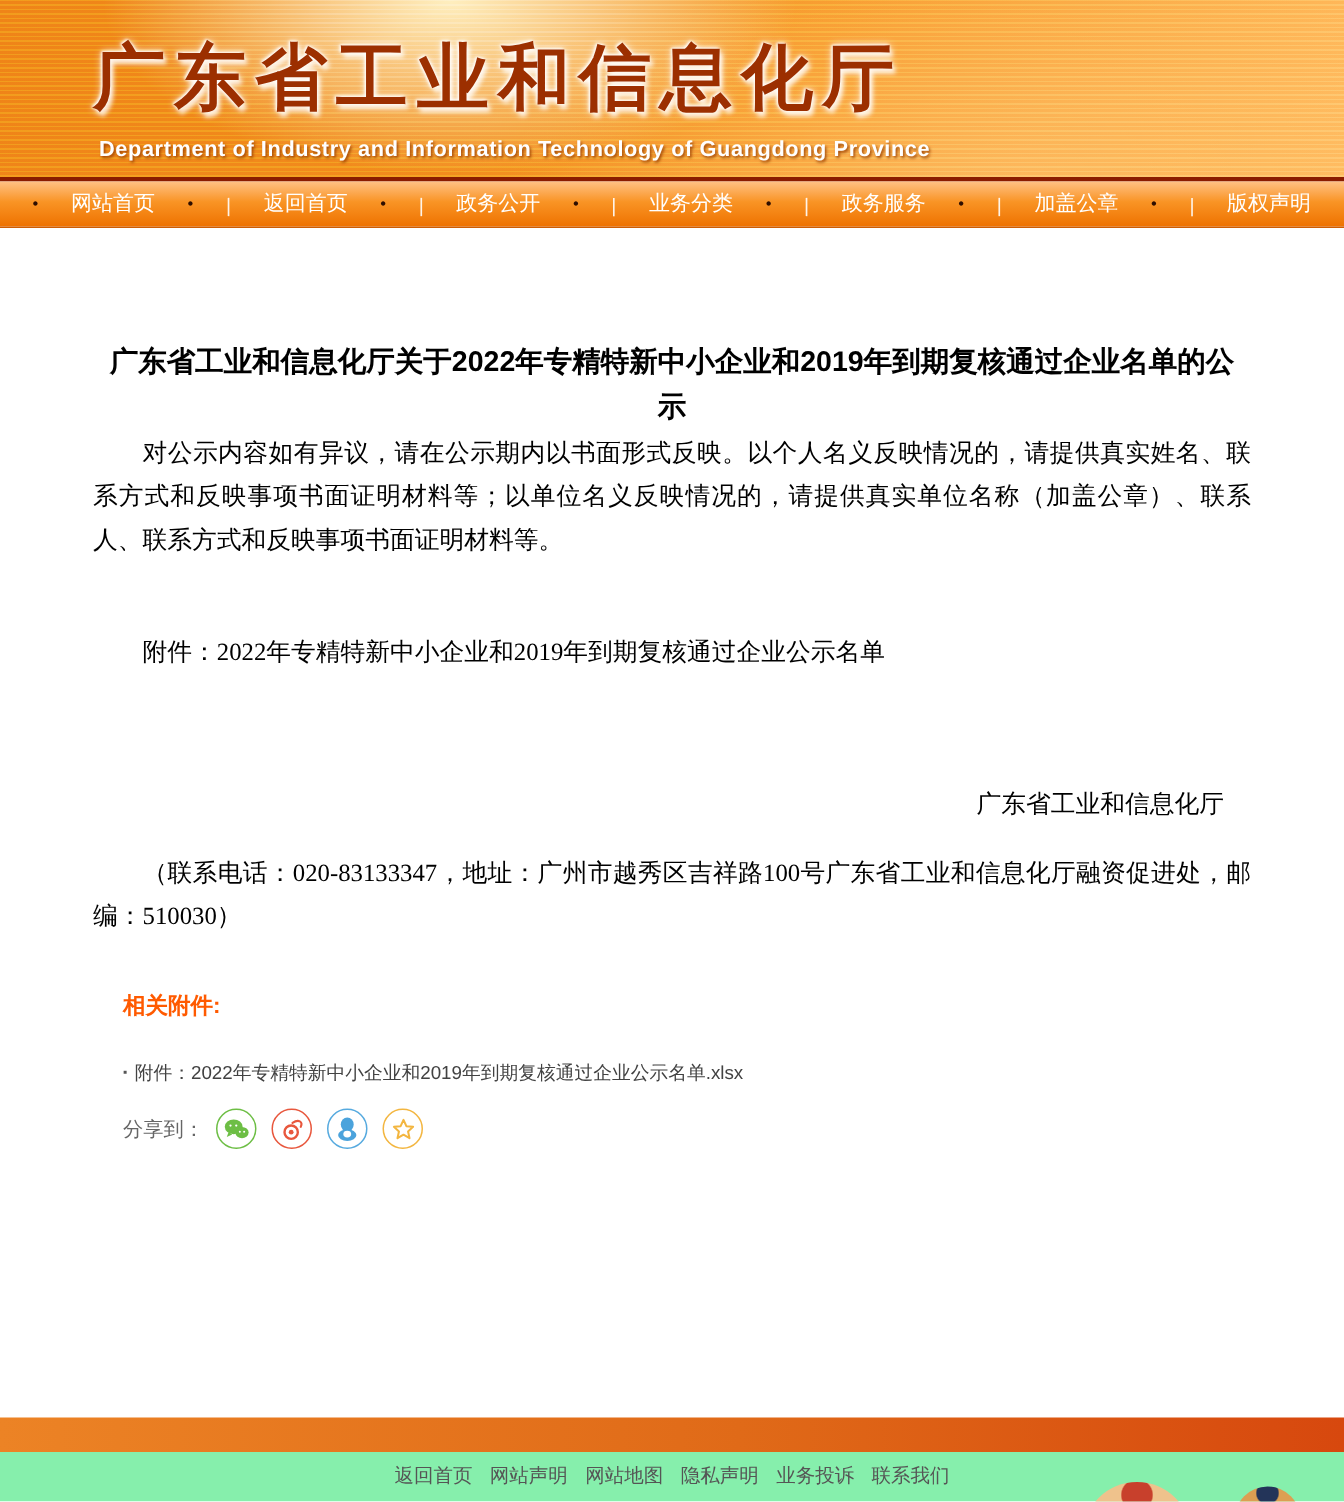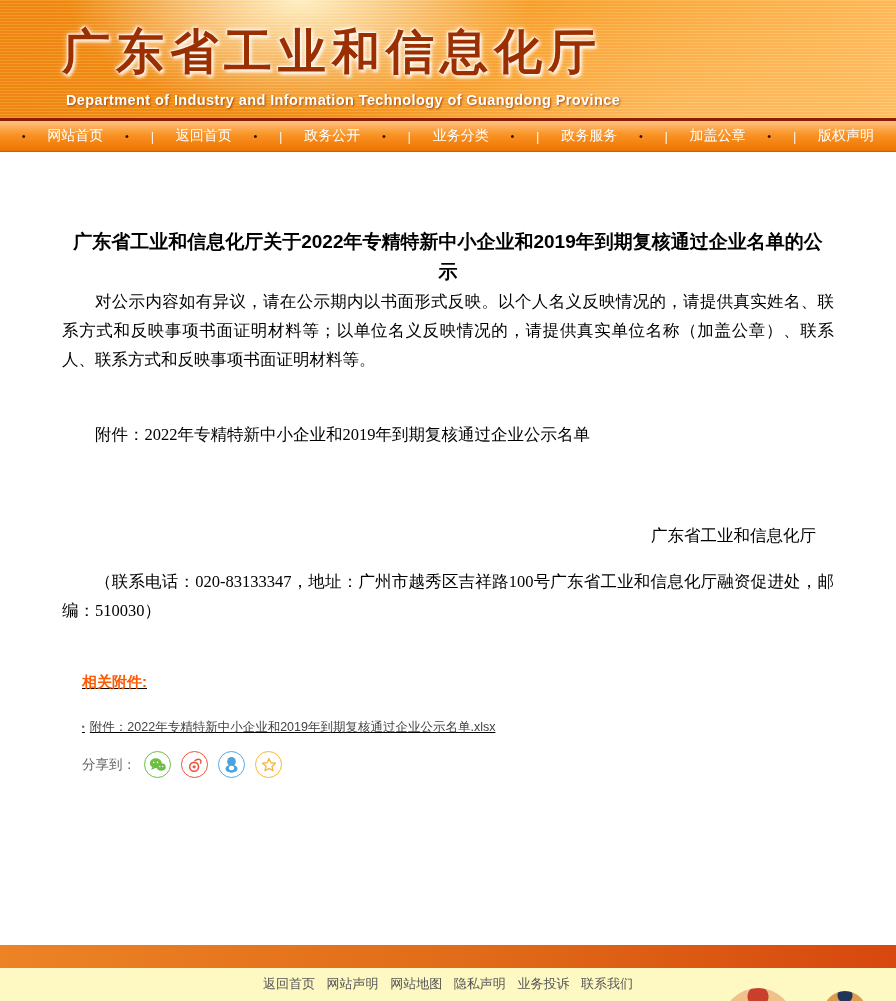--- a/index.html
+++ b/index.html
@@ -57,42 +57,42 @@
   .meta .ctrl { cursor:pointer; }
 
   .body-text { font-size:16.5px; line-height:29px; color:#000; font-family:"Liberation Serif", serif; }
   .para { margin:0; text-indent:2em; text-align:justify; }
   .para-first { margin-top:27px; }
   .attach-line { margin:0; margin-top:46px; text-indent:2em; }
   .signature { margin:0; margin-top:72px; text-align:right; padding-right:18px; }
   .sig-date { margin:0; margin-top:11px; text-align:right; padding-right:52px; }
   .contact { margin:0; margin-top:17px; text-indent:2em; text-align:justify; }
 
-  .related { margin-top:48px; padding-left:20px;text-decoration:underline; }
+  .related { margin-top:36px; padding-left:20px; }
   .related-heading { color:#ff5a00; font-size:15px; font-weight:bold; }
   .related-item { margin-top:27px; font-size:12.5px; color:#424242; cursor:pointer; }
   .bullet-sq { font-size:8px; vertical-align:2px; margin-right:5px; color:#555; }
 
   .share { margin-top:15px; padding-left:20px; display:flex; align-items:center; }
   .share-label { color:#666; font-size:13.5px; margin-right:8px; }
   .share-btn {
     width:27px; height:27px; border-radius:50%; margin-right:10px;
     display:flex; align-items:center; justify-content:center; background:#fff; cursor:pointer;
   }
   .share-btn.wechat { border:1.5px solid #6dbe45; }
   .share-btn.weibo  { border:1.5px solid #e8573d; }
   .share-btn.qq     { border:1.5px solid #56aadf; }
   .share-btn.qzone  { border:1.5px solid #f3b640; }
 
   
   .footer-bar {
     position:absolute; left:0; top:945px; width:896px; height:23px;
     background: linear-gradient(90deg, #ec8325 0%, #e06a18 55%, #d7480e 100%);
   }
-  .footer { position:absolute; left:0; top:968px; width:896px; height:33px; background:#fef9c3; }
+  .footer { position:absolute; left:0; top:968px; width:896px; height:33px; background:#86efac; }
   .footer-links { margin-top:7px; text-align:center; font-size:13px; color:#555; }
   .footer-links a { color:#555; text-decoration:none; margin:0 4px; cursor:pointer; }
 
   
   .widget-mascot {
     position:absolute; left:722px; top:988px; width:72px; height:72px; border-radius:50%;
     background: radial-gradient(circle at 50% 12%, #c8402c 0 10px, #efc28c 11px 62%, #e0a763 100%);
   }
   .widget-qr {
     position:absolute; left:823px; top:991px; width:44px; height:44px; border-radius:50%;

